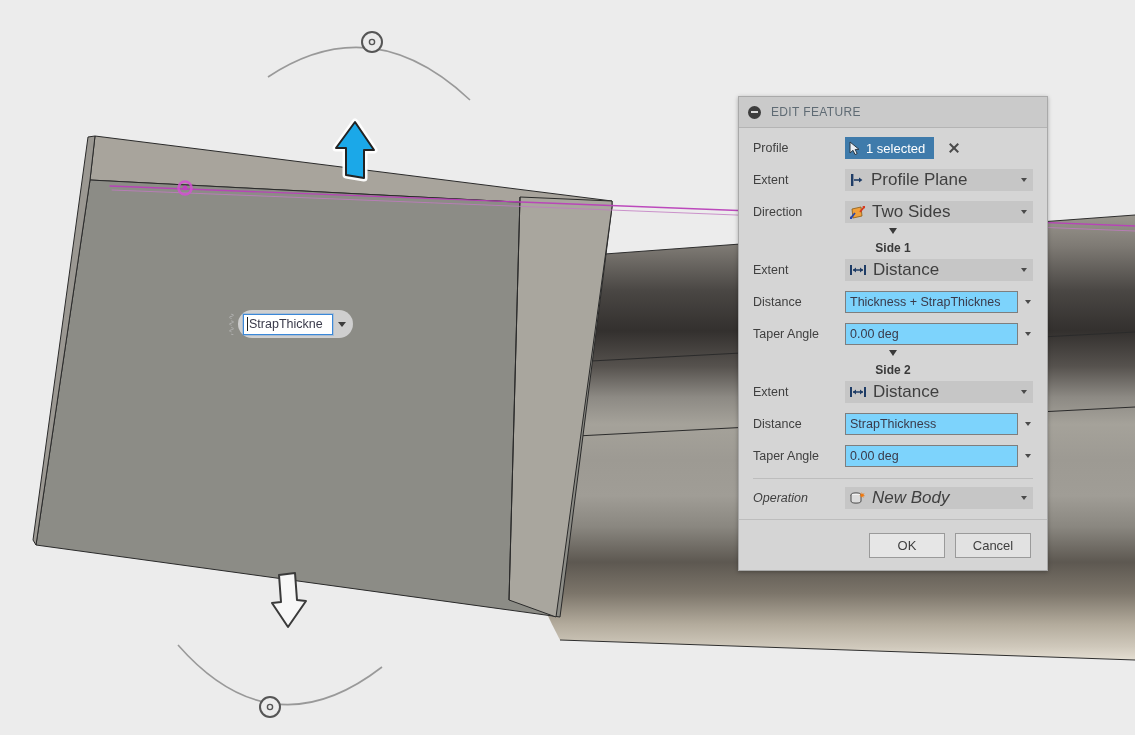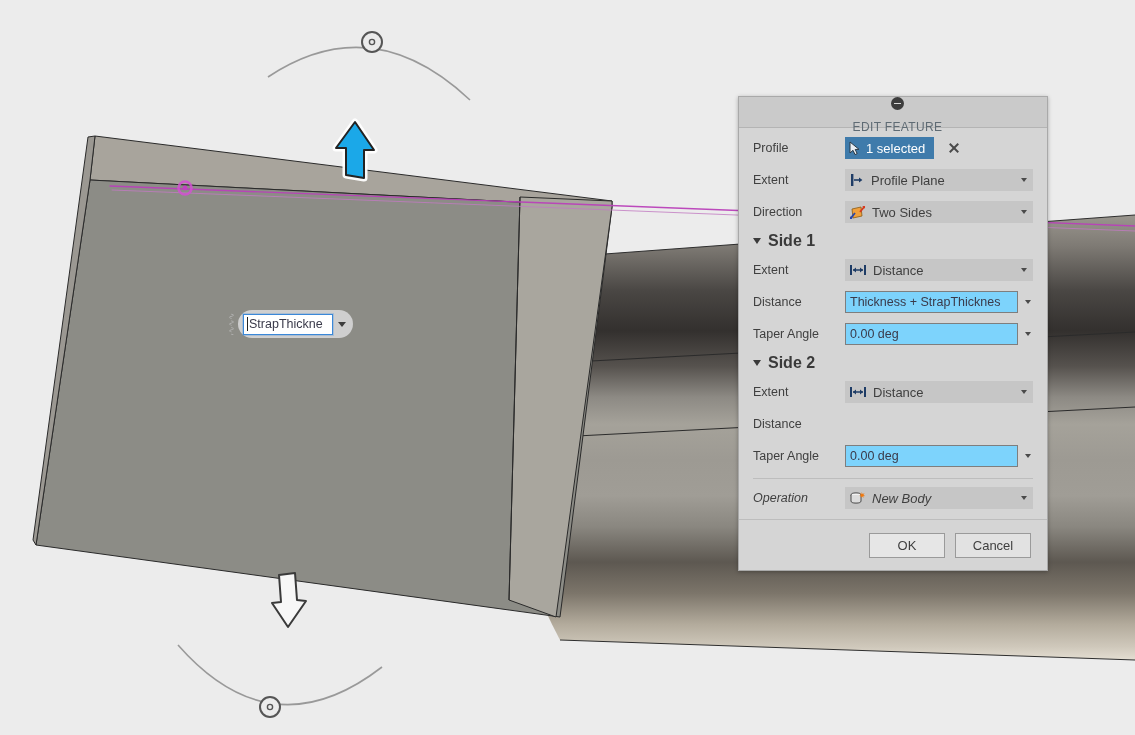--- a/index.html
+++ b/index.html
@@ -60,21 +60,21 @@
   #dialog{
     position:absolute;left:738px;top:96px;width:310px;
     background:#d5d5d5;
     border:1px solid #a9a9a9;
     box-shadow:0 1px 4px rgba(0,0,0,.28);
     font-size:12.5px;color:#3c3c3c;
     box-sizing:border-box;
   }
   #dlg-header{
     height:30px;background:#cacaca;border-bottom:1px solid #b4b4b4;
-    display:flex;align-items:center;padding-left:9px;gap:10px;flex-direction:column;
+    display:flex;align-items:center;padding-left:9px;gap:10px;
   }
   .collapse-icon{
     width:13px;height:13px;border-radius:50%;background:#3d3d3d;
     display:flex;align-items:center;justify-content:center;flex:0 0 auto;
   }
   .collapse-icon i{display:block;width:7px;height:1.6px;background:#d9d9d9;}
   #dlg-title{font-size:12px;color:#5f6b74;letter-spacing:.35px;}
 
   #dlg-body{background:#d5d5d5;padding:4px 0 2px 0;}
   .row{
@@ -83,36 +83,36 @@
   }
   .row .lbl{width:92px;flex:0 0 92px;color:#3f3f3f;font-size:12.5px;}
   .ctl{flex:1 1 auto;display:flex;align-items:center;height:22px;}
 
   
   .combo{
     flex:1 1 auto;height:22px;background:#c6c6c6;
     display:flex;align-items:center;position:relative;
     padding-left:4px;box-sizing:border-box;
   }
-  .combo .txt{margin-left:6px;color:#3f3f3f;font-size:13px;}
+  .combo .txt{margin-left:6px;color:#3f3f3f;font-size:17px;}
   .combo .caret-box{position:absolute;right:6px;top:0;bottom:0;display:flex;align-items:center;}
 
   
   .textfield{
     flex:1 1 auto;height:22px;background:#7dd3fc;border:1px solid #7e7e7e;
     display:flex;align-items:center;padding-left:4px;box-sizing:border-box;
     font-size:12.5px;color:#3a3a4a;overflow:hidden;white-space:nowrap;
   }
   .field-wrap{flex:1 1 auto;display:flex;align-items:center;gap:5px;}
   .field-wrap .caret-box{width:10px;display:flex;align-items:center;justify-content:center;}
 
   
   .section{
     display:flex;align-items:center;gap:7px;height:26px;padding:0 14px;
-    font-size:16px;font-weight:bold;color:#3a3a3a;box-sizing:border-box;
+    font-size:12px;font-weight:bold;color:#3a3a3a;box-sizing:border-box;flex-direction:column;
   }
   .sect-tri{width:0;height:0;border-left:4.5px solid transparent;border-right:4.5px solid transparent;border-top:6px solid #3a3a3a;}
 
   
   .sel-pill{
     height:22px;background:#3f7bab;display:flex;align-items:center;
     padding:0 9px 0 4px;color:#fff;font-size:13px;gap:4px;
   }
   .clear-x{
     margin-left:13px;width:14px;height:14px;position:relative;flex:0 0 auto;
@@ -380,20 +380,26 @@
             <span class="txt">Distance</span>
             <span class="caret-box">
                 <span class="tri-down sm"></span>
               </span>
           </div>
         </div>
       </div>
 
       <div class="row">
         <span class="lbl">Distance</span>
+        <div class="field-wrap">
+          <div class="textfield">StrapThickness</div>
+          <span class="caret-box">
+              <span class="tri-down sm"></span>
+            </span>
+        </div>
       </div>
 
       <div class="row">
         <span class="lbl">Taper Angle</span>
         <div class="field-wrap">
           <div class="textfield">0.00 deg</div>
           <span class="caret-box">
               <span class="tri-down sm"></span>
             </span>
         </div>

